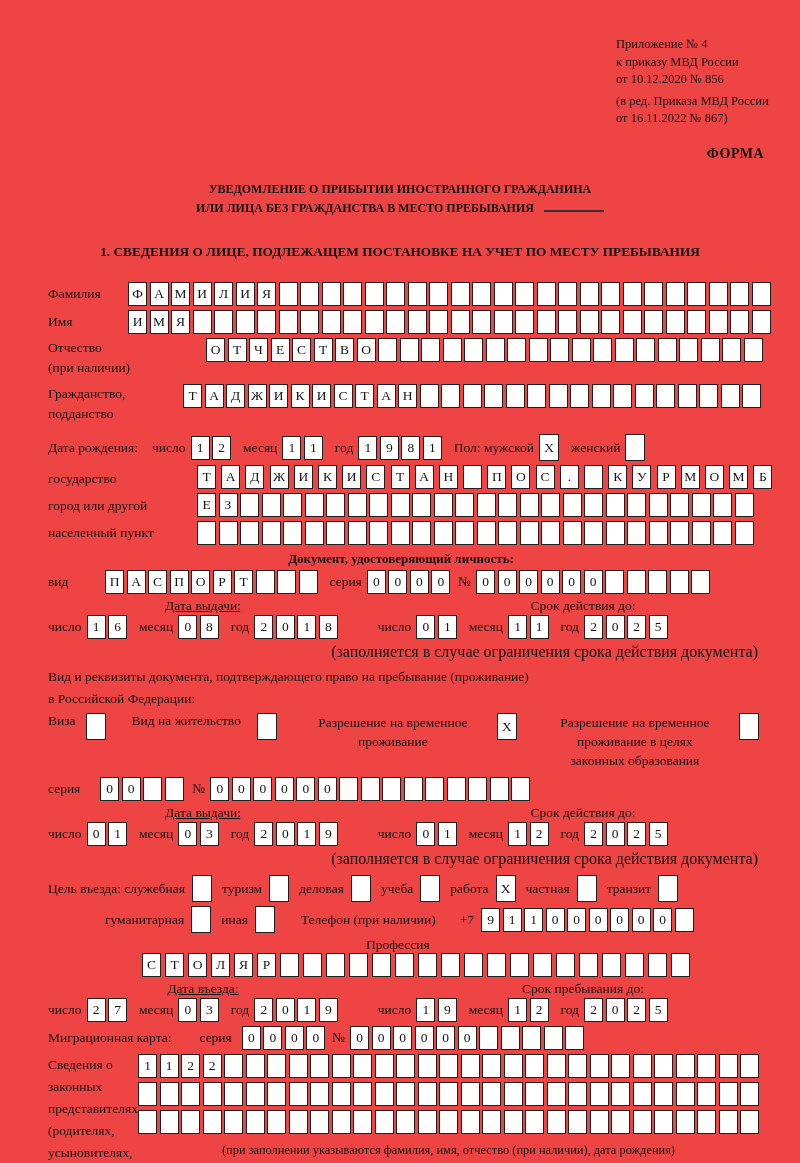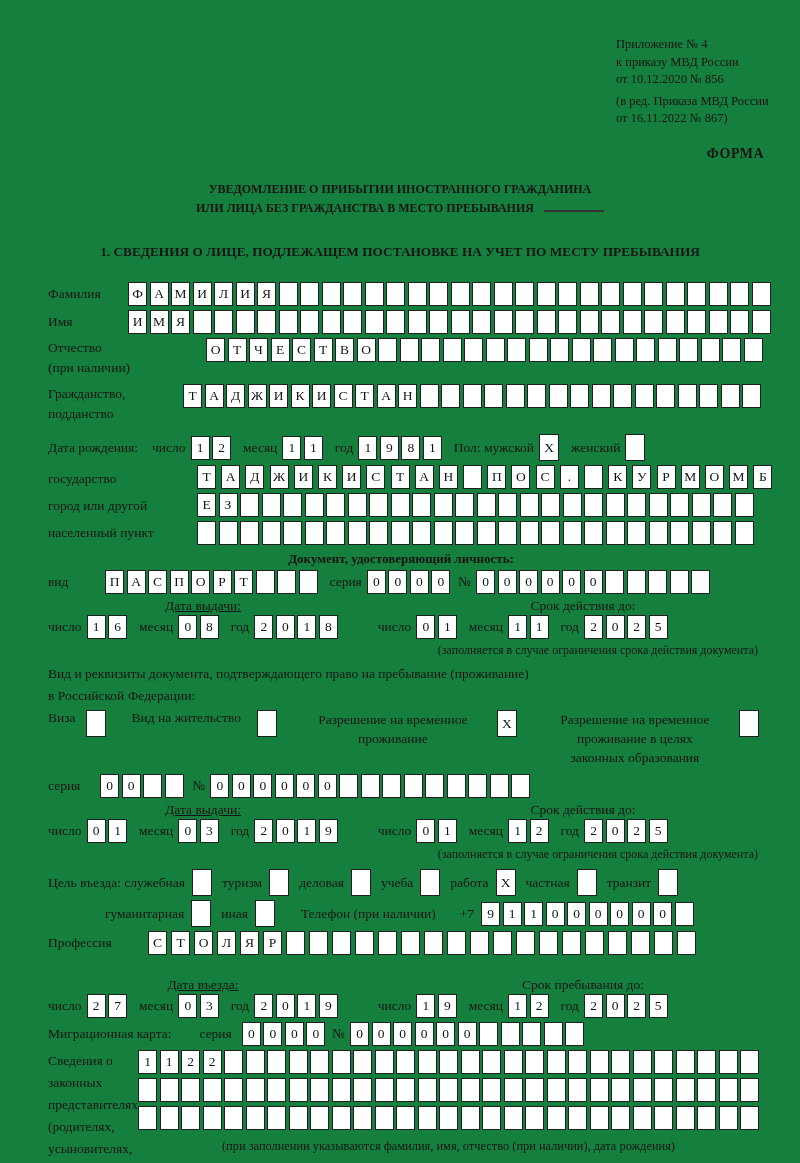--- a/index.html
+++ b/index.html
@@ -1,17 +1,17 @@
 <!DOCTYPE html>
 <html lang="ru"><head>
 <meta charset="utf-8">
 <style>
   html,body{margin:0;padding:0;background:#ffffff;}
   body{width:800px;height:1163px;font-family:"Liberation Serif","DejaVu Serif",serif;color:#141414;}
-  .page{position:relative;width:800px;height:1163px;overflow:hidden;background:#15803d;}
+  .page{position:relative;width:800px;height:1163px;overflow:hidden;background:#ef4444;}
 
   .appendix{position:absolute;left:616px;top:36px;font-size:12.5px;line-height:1.4;}
   .apx-note{margin-top:4px;}
   .forma{position:absolute;right:36px;top:146px;font-weight:bold;font-size:14px;letter-spacing:.5px;}
 
   .title{position:absolute;top:180px;left:0;width:100%;text-align:center;font-weight:bold;font-size:12px;line-height:1.55;}
   .underline{display:inline-block;width:60px;border-bottom:2.2px solid #333;height:.85em;margin-left:10px;}
   .section1{position:absolute;top:244px;left:0;width:100%;text-align:center;font-weight:bold;font-size:13.3px;}
 
   .body{position:absolute;top:282px;left:48px;right:16px;font-size:13.5px;}
@@ -36,21 +36,21 @@
   .t{margin:0 5px 0 12px;flex:none;}
   .t0{margin:0 5px 0 0;flex:none;}
   .ml40{margin-left:40px !important;}
   .ml14{margin-left:14px;}
   .mr10{margin-right:10px;}
   .mr28{margin-right:28px;}
 
   .caps{display:flex;margin-bottom:1px;}
   .cap1{width:310px;text-align:center;flex:none;text-decoration:underline;}
   .cap2{width:330px;text-align:center;flex:none;margin-left:60px;}
-  .note{text-align:right;margin:1px 26px 5px 0;font-size:12px;}
+  .note{text-align:right;margin:1px 26px 5px 0;font-size:16px;}
 
   .paragraph{line-height:22px;margin-bottom:3px;}
 
   .permit{margin-bottom:7px;align-items:flex-start;}
   .permit .pcol{flex:none;text-align:center;line-height:19px;}
   .permit .pcol span{display:block;}
   .pw1{width:188px;margin-left:22px;}
   .pw2{width:188px;margin-left:24px;}
   .permit .cells{margin-left:10px;}
   .permit .gap1{margin-left:26px;}
@@ -587,21 +587,21 @@
           <span class="cell">0</span>
           <span class="cell">0</span>
           <span class="cell">0</span>
           <span class="cell">0</span>
           <span class="cell">0</span>
           <span class="cell">0</span>
           <span class="cell"></span>
         </span>
     </div>
 
-    <div class="row" style="margin-bottom:22px;">
+    <div class="row" style="margin-bottom:4px;flex-direction:column;">
       <span class="lbl w100">Профессия</span>
       <span class="cells wide4">
           <span class="cell">С</span>
           <span class="cell">Т</span>
           <span class="cell">О</span>
           <span class="cell">Л</span>
           <span class="cell">Я</span>
           <span class="cell">Р</span>
           <span class="cell"></span>
           <span class="cell"></span>

